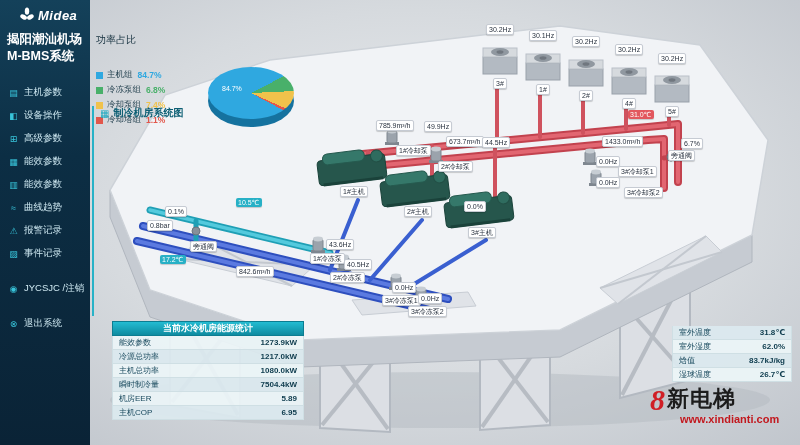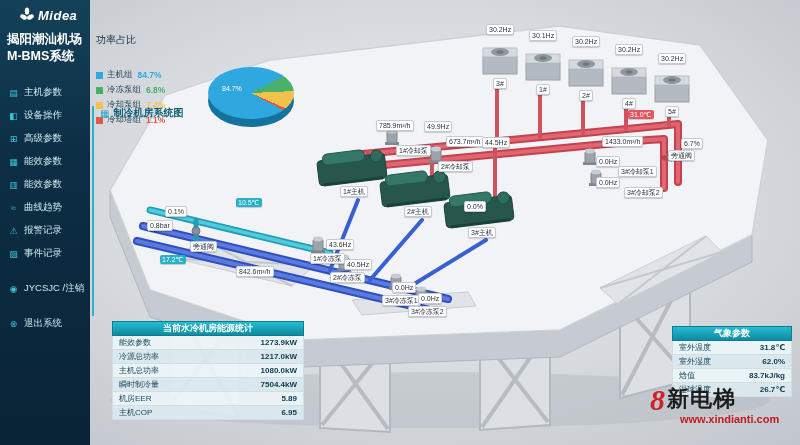--- a/index.html
+++ b/index.html
@@ -394,21 +394,20 @@
         <span>机房EER</span>
         <span class="p-val">5.89</span>
       </div>
     <div class="p-row">
         <span>主机COP</span>
         <span class="p-val">6.95</span>
       </div>
   </div>
 
   <div class="panel weather-panel">
-    <div class="panel-header">气象参数</div>
     <div class="p-row">
         <span>室外温度</span>
         <span class="p-val">31.8℃</span>
       </div>
     <div class="p-row">
         <span>室外湿度</span>
         <span class="p-val">62.0%</span>
       </div>
     <div class="p-row">
         <span>焓值</span>

